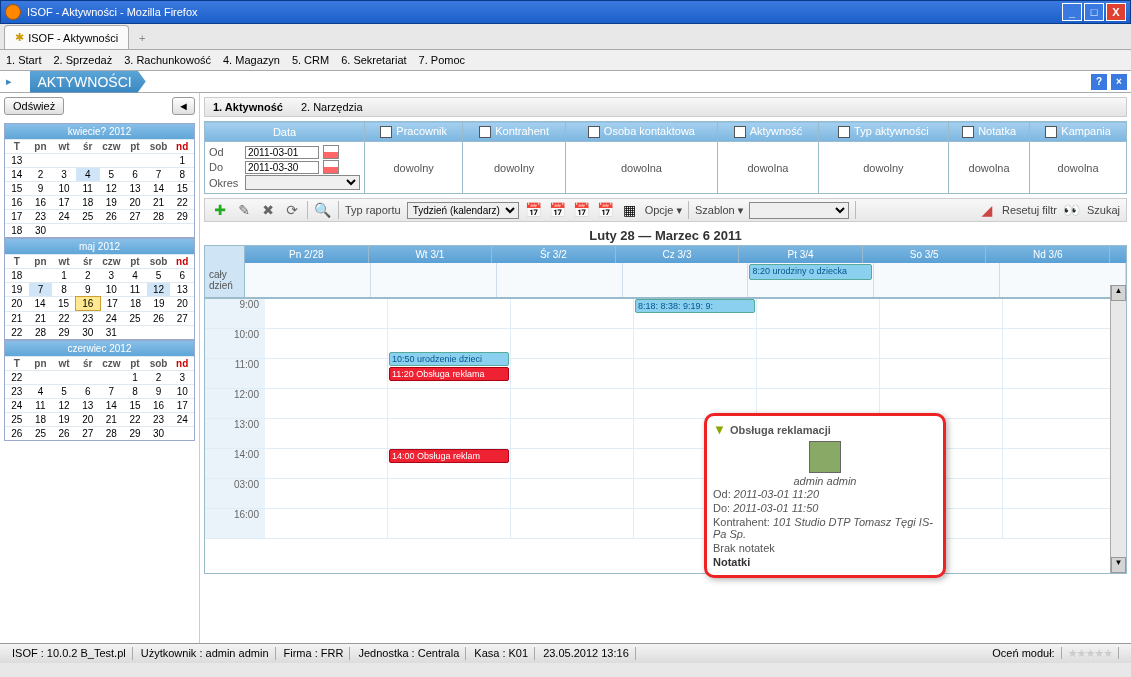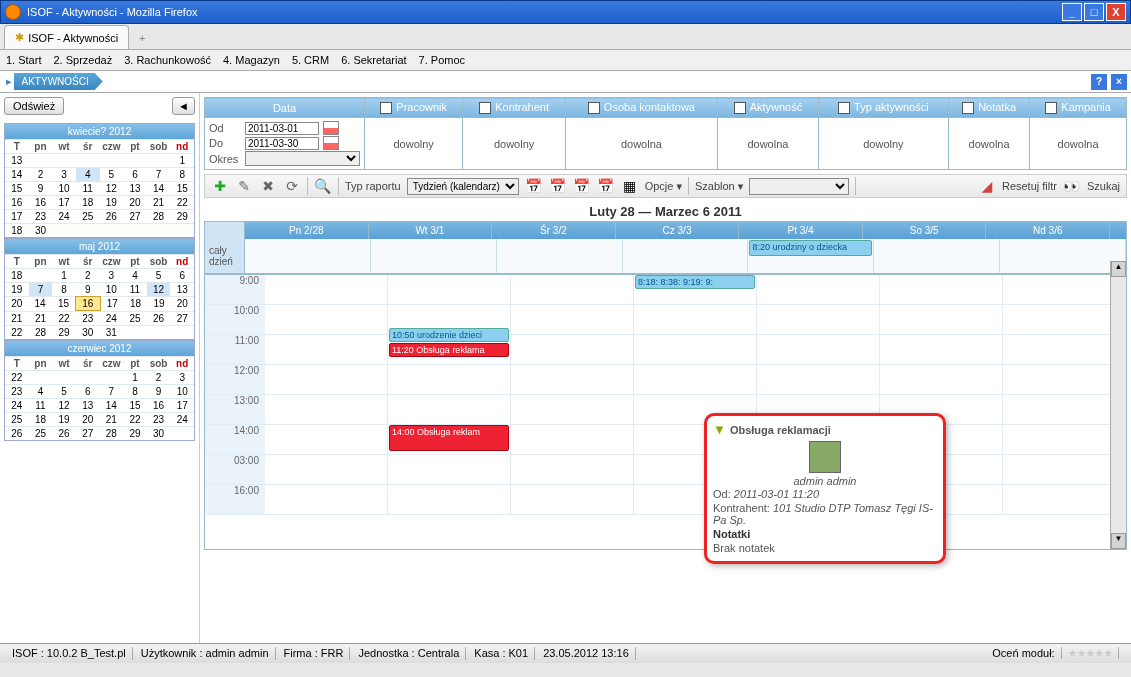--- a/index.html
+++ b/index.html
@@ -10,21 +10,21 @@
 .win-btns{display:flex;gap:2px}
 .win-btn{width:20px;height:18px;border:1px solid #fff;background:#3a7ae0;display:flex;align-items:center;justify-content:center;font-weight:bold;color:#fff}
 .win-btn.close{background:#e04030}
 .tabbar{background:#e8e8e8;height:26px;display:flex;align-items:flex-end;border-bottom:1px solid #aaa;padding-left:4px}
 .tab{background:#fafafa;border:1px solid #aaa;border-bottom:none;padding:5px 10px;border-radius:4px 4px 0 0;display:flex;align-items:center;gap:4px}
 .tab .gear{color:#c90}
 .tab-plus{padding:5px 10px;color:#888}
 .menubar{background:#f0f0f0;border-bottom:1px solid #aaa;padding:4px 6px;display:flex;gap:12px}
 .menubar span{cursor:pointer}
 .pagehead{background:#fff;border-bottom:1px solid #aaa;display:flex;align-items:center;height:22px}
-.crumb{background:linear-gradient(#5aa6d8,#3a86c0);color:#fff;padding:3px 14px 3px 8px;clip-path:polygon(0 0,calc(100% - 8px) 0,100% 50%,calc(100% - 8px) 100%,0 100%);font-size:10px;margin-left:2px}
+.crumb{background:linear-gradient(#5aa6d8,#3a86c0);color:#fff;padding:3px 14px 3px 8px;clip-path:polygon(0 0,calc(100% - 8px) 0,100% 50%,calc(100% - 8px) 100%,0 100%);font-size:14px;margin-left:18px}
 .page-icons{margin-left:auto;display:flex;gap:4px;padding-right:4px}
 .page-icons span{width:16px;height:16px;background:#3a7ae0;color:#fff;display:flex;align-items:center;justify-content:center;font-weight:bold;font-size:10px}
 .main{display:flex;height:550px;background:#fff}
 .side{width:200px;border-right:1px solid #ccc;padding:4px;background:#fff}
 .side-top{display:flex;gap:4px;margin-bottom:8px}
 .btn{background:linear-gradient(#fefefe,#e0e0e0);border:1px solid #999;border-radius:3px;padding:2px 8px;cursor:pointer}
 .btn.sq{padding:2px 5px}
 .minical{border:1px solid #9ac;}
 .mc-head{background:linear-gradient(#88bfe8,#5fa6d8);text-align:center;padding:2px;color:#fff;font-size:10px}
 .mc-row{display:flex}
@@ -329,20 +329,24 @@
             <div class="mc-cell">28</div>
             <div class="mc-cell">29</div>
             <div class="mc-cell">30</div>
             <div class="mc-cell nd"></div>
           </div>
         </div>
       </div>
   </div>
 
   <div class="content">
+    <div class="subtab">
+      <span style="font-weight:bold">1. Aktywność</span>
+      <span>2. Narzędzia</span>
+    </div>
 
     <table class="filter-tbl">
       <tbody>
           <tr>
         <th>Data</th>
         <th><span class="chk"></span><span>Pracownik</span></th>
         <th><span class="chk"></span><span>Kontrahent</span></th>
         <th><span class="chk"></span><span>Osoba kontaktowa</span></th>
         <th><span class="chk"></span><span>Aktywność</span></th>
         <th><span class="chk"></span><span>Typ aktywności</span></th>
@@ -440,21 +444,21 @@
               <div class="hour-label">13:00</div>
               <div class="hour-label">14:00</div>
               <div class="hour-label">03:00</div>
               <div class="hour-label">16:00</div>
             </div>
           <div class="hour-cols">
             <div class="hcol"></div>
             <div class="hcol">
               <div class="event ev-blue" style="top:53px;height:14px">10:50 urodzenie dzieci</div>
               <div class="event ev-red" style="top:68px;height:14px">11:20 Obsługa reklama</div>
-              <div class="event ev-red" style="top:150px;height:26px">14:00 Obsługa reklam</div>
+              <div class="event ev-red" style="top:150px;height:14px">14:00 Obsługa reklam</div>
             </div>
             <div class="hcol"></div>
             <div class="hcol">
               <div class="event ev-blue" style="top:0;height:14px">8:18: 8:38: 9:19: 9:</div>
             </div>
             <div class="hcol">
               <div class="event ev-red" style="top:145px;height:12px;width:22px;left:1px">13:5</div>
               <div class="event ev-green" style="top:145px;height:12px;width:22px;left:24px">13:5</div>
               <div class="event ev-green" style="top:145px;height:12px;width:22px;left:47px">13:5</div>
               <div class="event ev-orange" style="top:145px;height:12px;width:22px;left:70px">14:0</div>
@@ -476,23 +480,24 @@
     </div>
 
     <div class="tooltip">
       <div class="tt-head">
           <span class="y">▼</span>
           <span>Obsługa reklamacji</span>
         </div>
       <div class="tt-avatar"></div>
       <div class="tt-name">admin admin</div>
       <div class="tt-row"><span>Od:</span> <i>2011-03-01 11:20</i></div>
+      <div class="tt-row"><span>Do:</span> <i>2011-03-01 11:50</i></div>
       <div class="tt-row"><span>Kontrahent:</span> <i>101 Studio DTP Tomasz Tęgi IS-Pa Sp.</i></div>
+      <div class="tt-row">Brak notatek</div>
       <div class="tt-row"><b>Notatki</b></div>
-      <div class="tt-row">Brak notatek</div>
     </div>
   </div>
 </div>
 
 <div class="statusbar">
   <span>ISOF : 10.0.2 B_Test.pl</span>
   <span>Użytkownik : admin admin</span>
   <span>Firma : FRR</span>
   <span>Jednostka : Centrala</span>
   <span>Kasa : K01</span>

